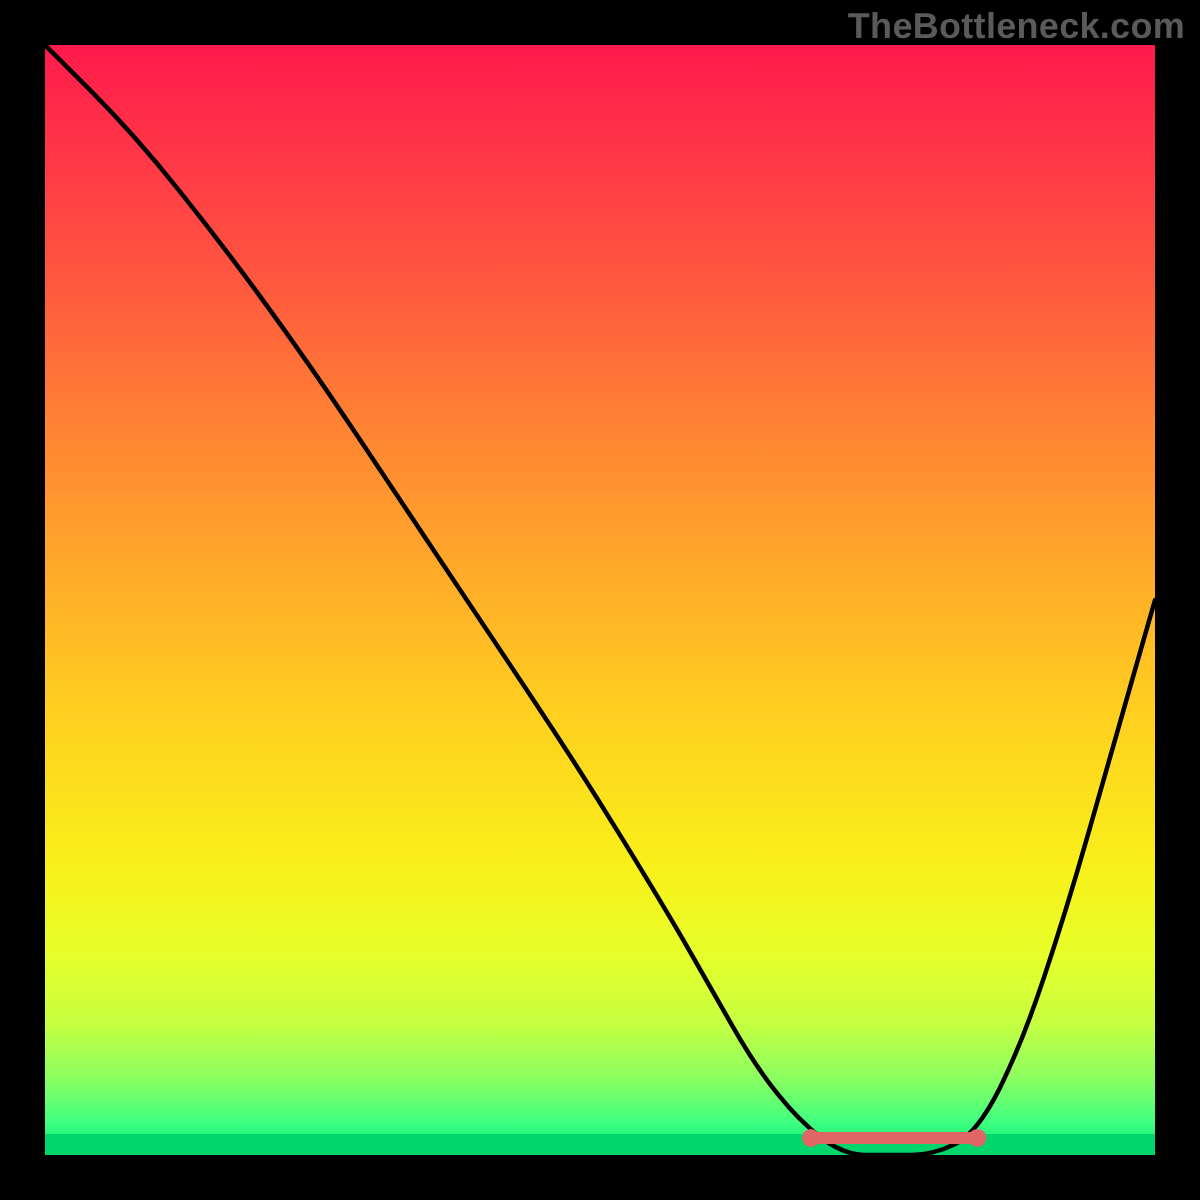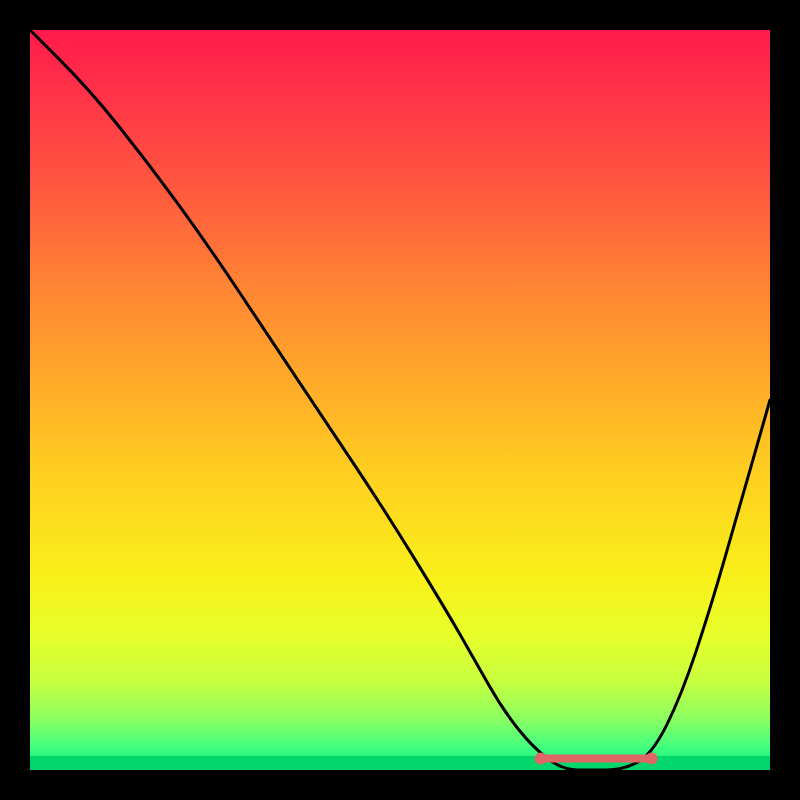--- a/index.html
+++ b/index.html
@@ -64,20 +64,21 @@
     inset: 0;
     width: 100%;
     height: 100%;
     z-index: 10;
   }
 </style>
 </head>
 <body>
 
 <div class="frame">
+  <div class="watermark">TheBottleneck.com</div>
 
   <div class="plot">
     <div class="gradient"></div>
     <div class="green-strip"></div>
     <svg class="curve" viewBox="0 0 740 740" preserveAspectRatio="none">
       <path id="bottleneck-path" fill="none" stroke="#000" stroke-width="3" stroke-linejoin="round" stroke-linecap="round" d="M 0 0 Q 0 0 29.6 29.599999999999966 Q 59.2 59.19999999999993 88.80000000000001 96.19999999999999 Q 118.4 133.20000000000005 148 173.90000000000003 Q 177.6 214.60000000000002 207.2 259 Q 236.8 303.40000000000003 266.4 347.80000000000007 Q 296 392.20000000000005 325.6 436.6 Q 355.2 481 384.8 529.1 Q 414.40000000000003 577.2 429.20000000000005 603.1 Q 444 629 458.8 654.9 Q 473.6 680.8 488.40000000000003 699.3 Q 503.20000000000005 717.8 518 728.9 Q 532.8 740 547.5999999999999 740 Q 562.4 740 577.2 740 Q 592 740 606.8 732.6 Q 621.6 725.2 636.4000000000001 695.6 Q 651.2 666 666 621.6 Q 680.8000000000001 577.2 695.6 525.4000000000001 Q 710.4 473.6 725.2 421.8 L 740 370"></path>
       <g id="pink-segment-group">
           <line x1="510.59999999999997" y1="728.6" x2="621.6" y2="728.6" stroke="#e06666" stroke-width="8" stroke-linecap="round"></line>
           <circle cx="510.59999999999997" cy="728.6" r="6" fill="#e06666"></circle>
           <circle cx="621.6" cy="728.6" r="6" fill="#e06666"></circle>

